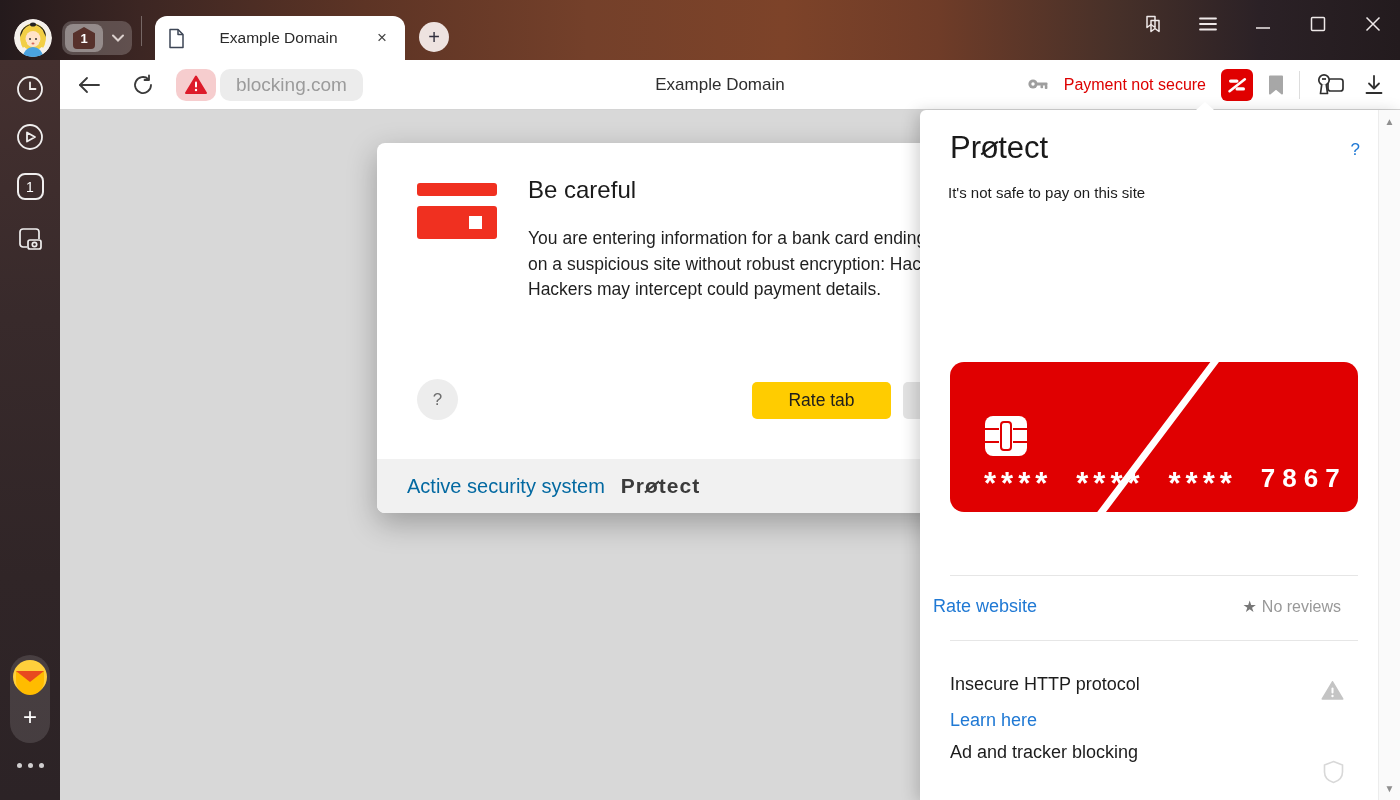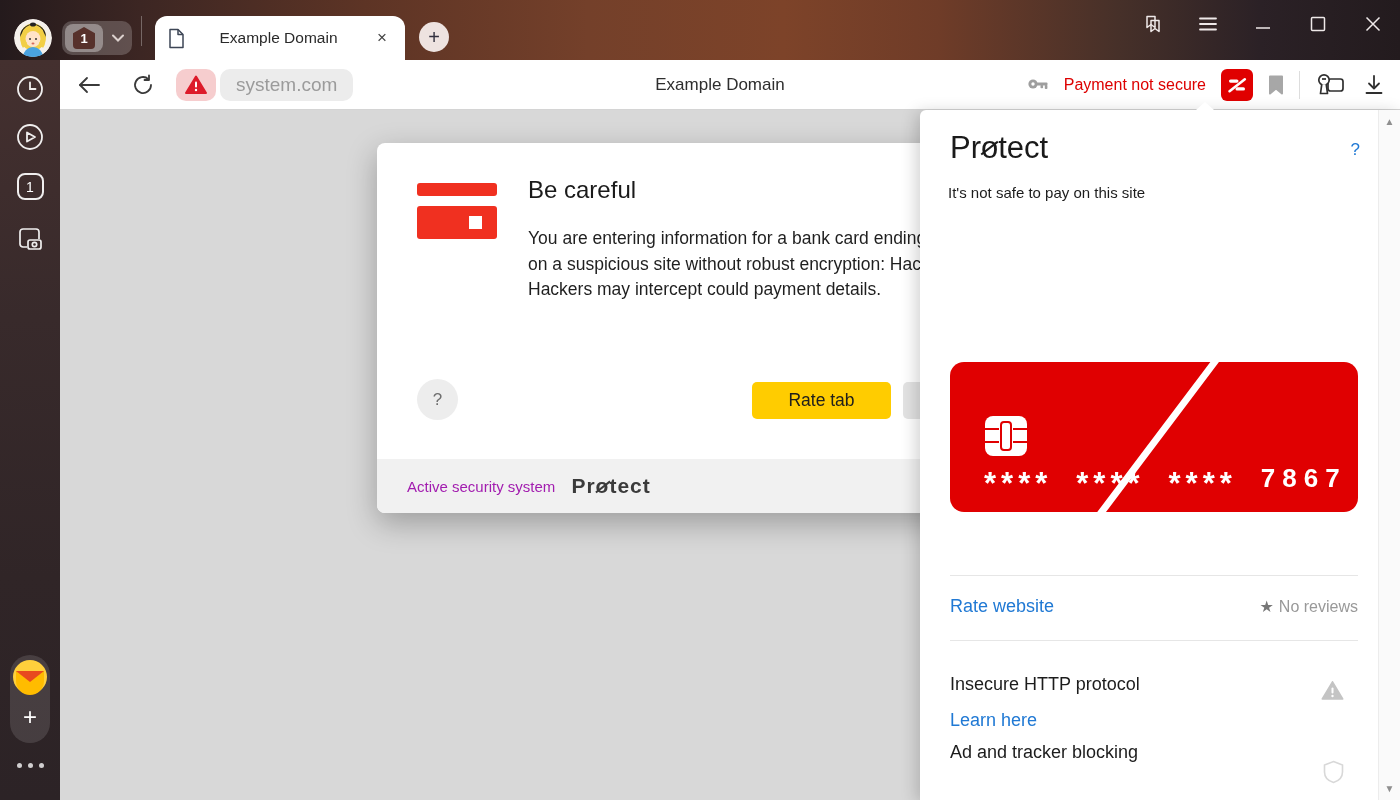--- a/index.html
+++ b/index.html
@@ -70,21 +70,21 @@
   .modal-title { position:absolute; left:151px; top:33px; font-size:24px; color:#1a1a1a; font-weight:500; }
   .modal-lines { position:absolute; left:151px; top:83px; font-size:17.5px; color:#1f1f1f; line-height:25.5px; white-space:nowrap; }
   .help-circle { position:absolute; left:40px; top:236px; width:41px; height:41px; border-radius:50%;
     background:#ededed; color:#6e6e6e; font-size:17px; display:flex; align-items:center; justify-content:center; }
   .btn-close-tab { position:absolute; left:375px; top:239px; width:139px; height:37px; background:#ffcc00;
     border:none; border-radius:5px; font-size:17.5px; color:#21201c; font-family:inherit; }
   .btn-secondary { position:absolute; left:526px; top:239px; width:110px; height:37px; background:#e3e3e3;
     border:none; border-radius:5px; }
   .modal-footer { position:absolute; left:0; top:316px; width:100%; height:54px; background:#f1f1f1;
     border-radius:0 0 8px 8px; display:flex; align-items:center; padding-left:30px; gap:16px; }
-  .mf-label { color:#a21caf; font-size:15px; }
+  .mf-label { color:#0369a1; font-size:20px; }
   .brand { font-weight:600; letter-spacing:1px; color:#3b3b3b; font-size:21px; }
   .slash-o { position:relative; display:inline-block; }
   .slash-o::after { content:""; position:absolute; left:-2px; width:calc(100% + 4px); top:48%; height:2px;
     background:currentColor; transform:rotate(-38deg); }
 
   
   .panel { position:absolute; left:920px; top:110px; width:480px; height:690px; background:#fff;
     border-radius:6px 0 0 0; box-shadow:-4px 2px 16px rgba(0,0,0,.18); z-index:10; }
   .panel-pointer { position:absolute; left:276px; top:-8px; width:0; height:0;
     border-left:9px solid transparent; border-right:9px solid transparent; border-bottom:8px solid #fff; }
@@ -93,21 +93,21 @@
   .panel-headline { position:absolute; left:28px; top:74px; font-size:15px; color:#1c1c1c;text-align:right; }
   .panel-body { position:absolute; left:30px; top:122px; width:376px; font-size:17.5px; color:#1c1c1c; line-height:25.5px; }
   .pcard { position:absolute; left:30px; top:252px; width:408px; height:150px; background:#e00001; border-radius:14px; }
   .pcard-chip { position:absolute; left:34px; top:53px; }
   .pcard-num { position:absolute; left:34px; bottom:16px; display:flex; align-items:center; gap:24px; color:#fff; }
   .star-group { font-size:31px; letter-spacing:5px; transform:translateY(6px); font-weight:600; }
   .digit-group { font-size:26px; letter-spacing:7px; font-weight:600; }
   .pcard-slash { position:absolute; left:91px; top:73px; width:232px; height:7px; border-radius:3px;
     background:#fff; transform:rotate(-53deg); }
   .pdivider { position:absolute; left:30px; width:408px; height:1px; background:#e6e6e6; }
-  .rate-row { position:absolute; left:30px; top:486px; width:408px; display:flex; align-items:center; justify-content:space-between; }
+  .rate-row { position:absolute; left:13px; top:486px; width:408px; display:flex; align-items:center; justify-content:space-between; }
   .link { color:#2079d4; font-size:18px; }
   .reviews { color:#999; font-size:16px; display:flex; align-items:center; gap:5px; }
   .reviews .star { color:#777; font-size:16px; }
   .http-title { position:absolute; left:30px; top:564px; font-size:18px; color:#1c1c1c; }
   .http-icon { position:absolute; right:56px; top:570px; }
   .learn-more { position:absolute; left:30px; top:600px; font-size:18px; }
   .adblock-title { position:absolute; left:30px; top:632px; font-size:18px; color:#1c1c1c; }
   .shield-icon { position:absolute; right:56px; top:650px; }
   .pscroll { position:absolute; right:0; top:0; width:22px; height:100%; background:#fafafa; border-left:1px solid #ececec;
     display:flex; flex-direction:column; justify-content:space-between; align-items:center; padding:6px 0; }
@@ -241,21 +241,21 @@
           <path d="M17 1.5 v4.5 h-4.5" stroke-linejoin="round"></path>
       </svg>
     </div>
     <div class="warn-badge">
       <svg width="22" height="20" viewBox="0 0 22 20">
         <path d="M11 1.5 L21 18 H1 Z" fill="#dd1b2a" stroke="#dd1b2a" stroke-width="2" stroke-linejoin="round"></path>
         <rect x="10" y="6.5" width="2" height="6" rx="1" fill="#fff"></rect>
         <circle cx="11" cy="15" r="1.2" fill="#fff"></circle>
       </svg>
     </div>
-    <div class="url-pill">system.com</div>
+    <div class="url-pill">blocking.com</div>
     <div class="page-title">Example Domain</div>
 
     <div class="tb-right">
       <svg width="23" height="20" viewBox="0 0 23 20" fill="#9e9e9e">
         <circle cx="7" cy="9" r="4.6"></circle>
           <circle cx="7" cy="9" r="1.7" fill="#fff"></circle>
         <rect x="10.5" y="7.6" width="11" height="2.9" rx="1"></rect>
         <rect x="14.5" y="10" width="2.6" height="3.2" rx="0.8"></rect>
         <rect x="18.8" y="10" width="2.6" height="4" rx="0.8"></rect>
       </svg>

